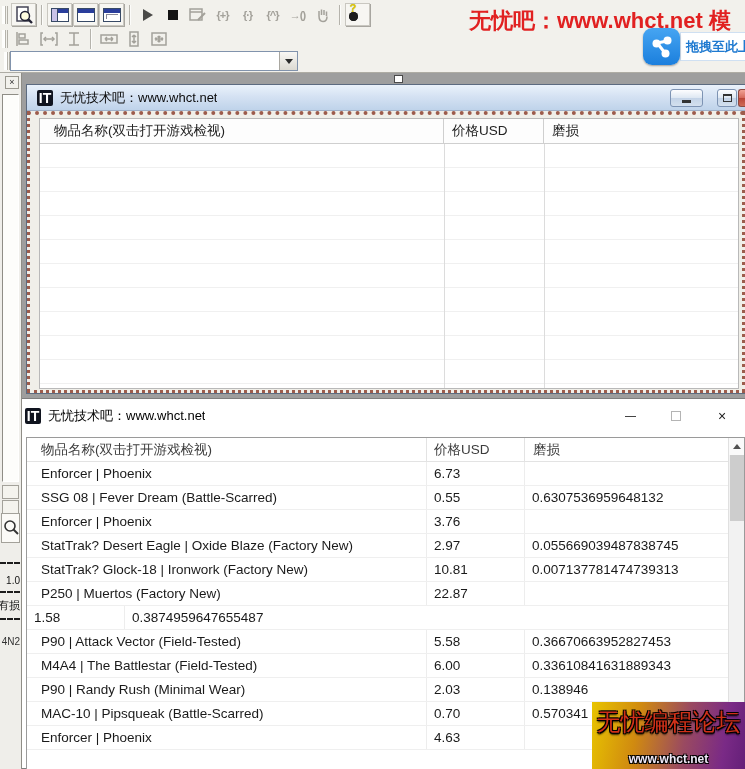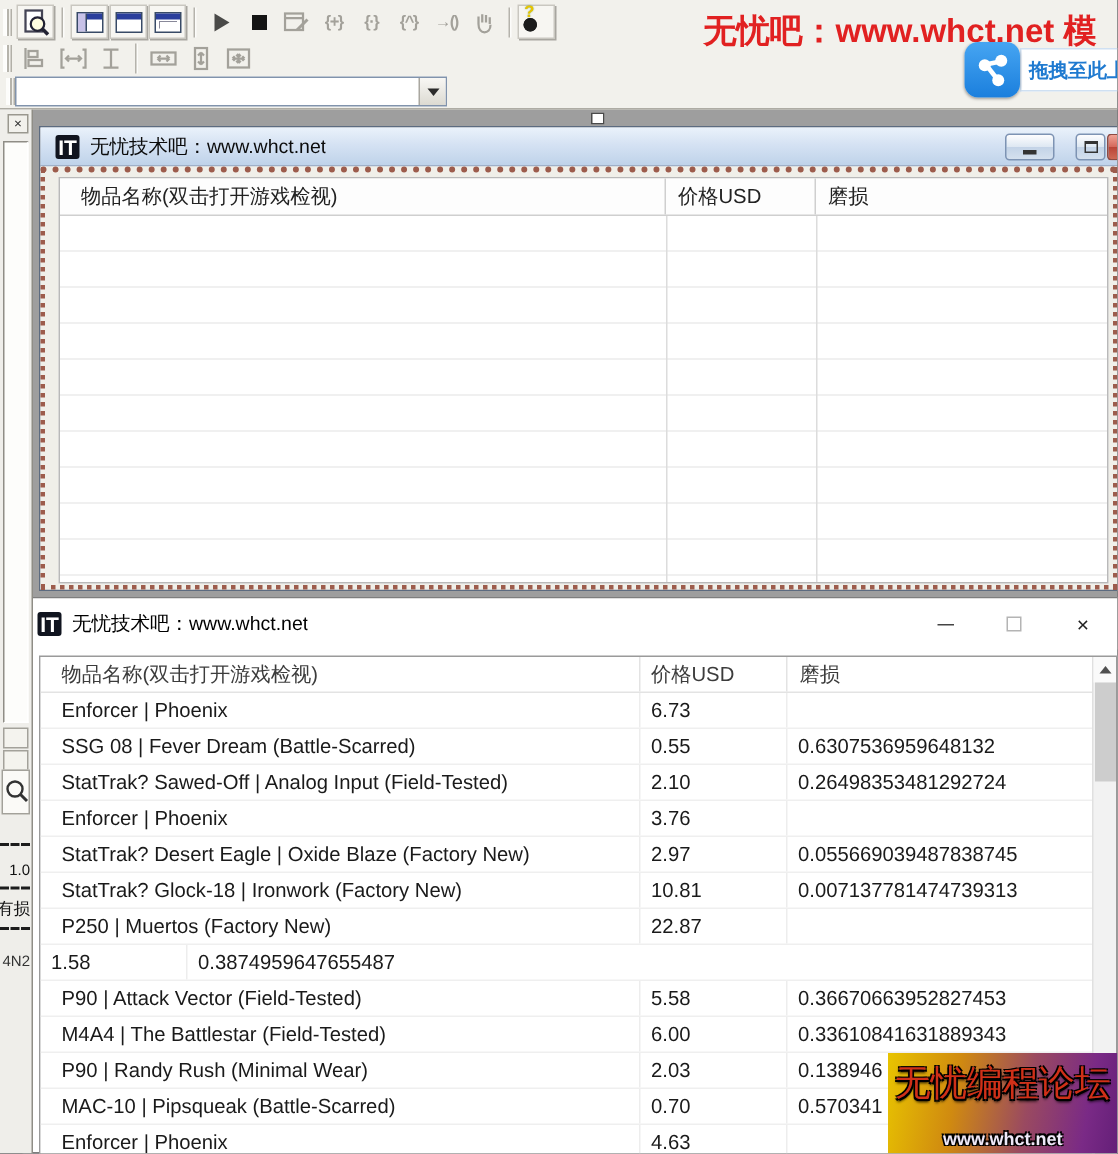--- a/index.html
+++ b/index.html
@@ -331,25 +331,20 @@
             <div class="td name">Enforcer | Phoenix</div>
             <div class="td price">6.73</div>
             <div class="td wear"></div>
           </div>
           <div class="tr">
             <div class="td name">SSG 08 | Fever Dream (Battle-Scarred)</div>
             <div class="td price">0.55</div>
             <div class="td wear">0.6307536959648132</div>
           </div>
           <div class="tr">
-            <div class="td name">StatTrak? Sawed-Off | Analog Input (Field-Tested)</div>
-            <div class="td price">2.10</div>
-            <div class="td wear">0.26498353481292724</div>
-          </div>
-          <div class="tr">
             <div class="td name">Enforcer | Phoenix</div>
             <div class="td price">3.76</div>
             <div class="td wear"></div>
           </div>
           <div class="tr">
             <div class="td name">StatTrak? Desert Eagle | Oxide Blaze (Factory New)</div>
             <div class="td price">2.97</div>
             <div class="td wear">0.055669039487838745</div>
           </div>
           <div class="tr">

